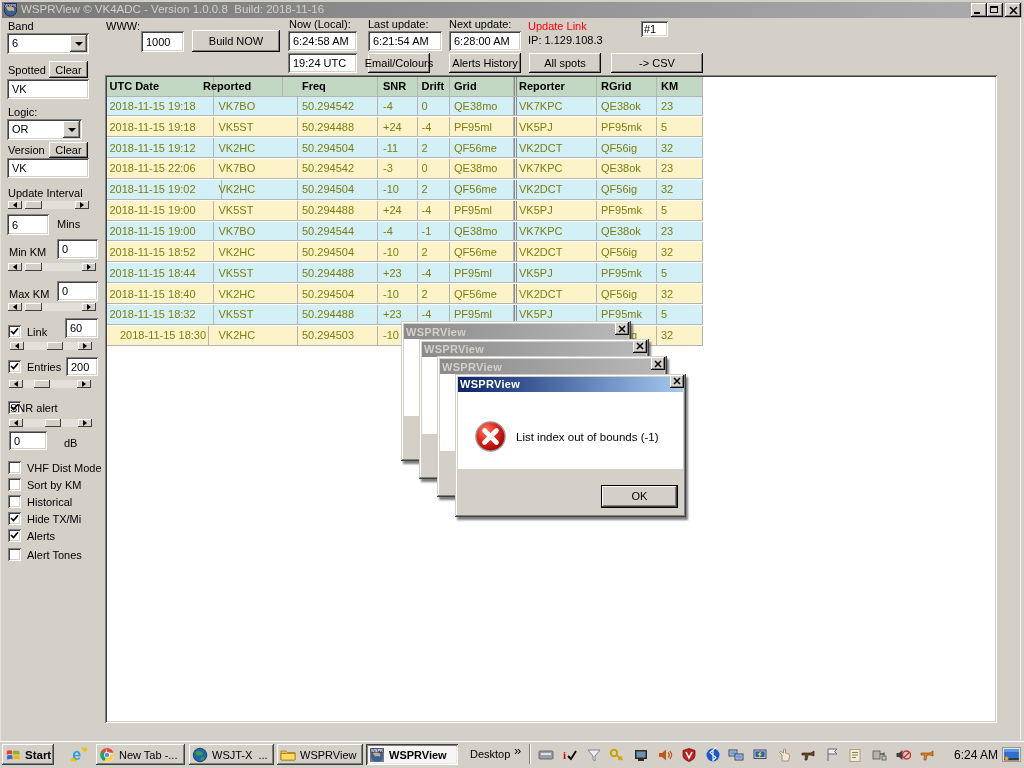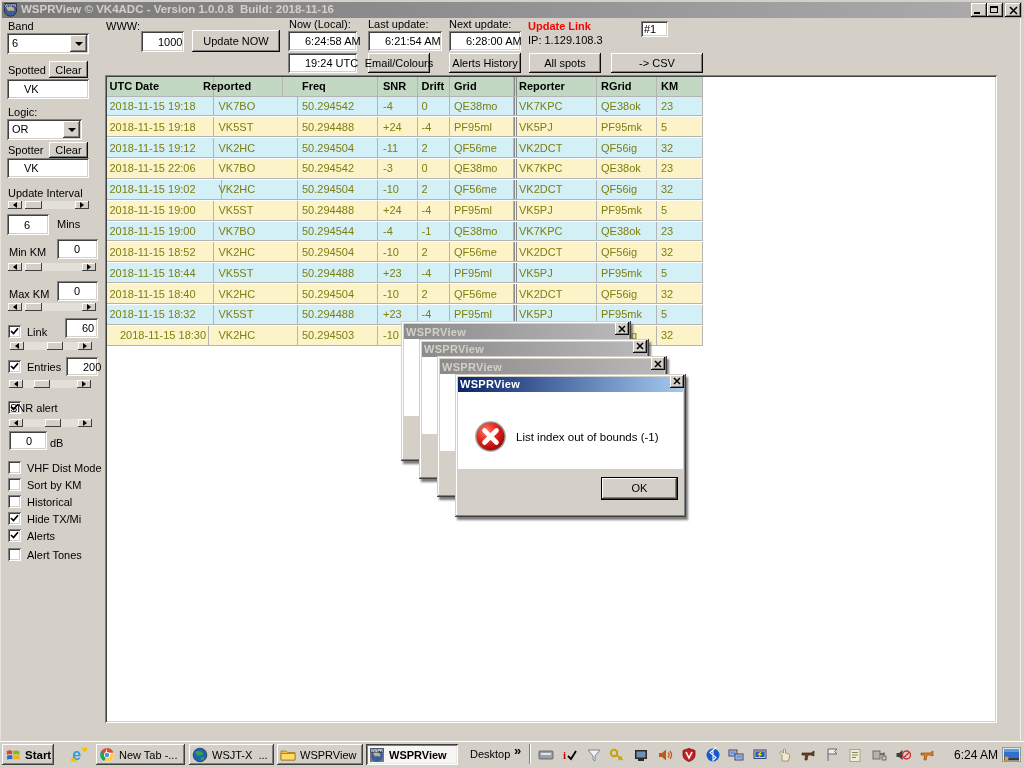--- a/index.html
+++ b/index.html
@@ -1,21 +1,21 @@
 <!DOCTYPE html>
 <html><head><meta charset="utf-8"><style>
 *{margin:0;padding:0;box-sizing:border-box}
 html,body{width:1024px;height:768px;overflow:hidden}
 body{font-family:"Liberation Sans",sans-serif;background:#d4d0c8;position:relative}
 .ab{position:absolute}
 .lbl{position:absolute;font-size:11px;line-height:11px;color:#000;white-space:nowrap}
-.b{font-weight:bold}
+.b{font-weight:normal}
 .ed{position:absolute;background:#fff;font-size:11px;color:#000;white-space:nowrap;
  box-shadow:inset 1px 1px 0 #808080,inset -1px -1px 0 #fff,inset 2px 2px 0 #404040,inset -2px -2px 0 #d4d0c8;
- padding-left:17px;display:flex;align-items:center}
+ padding-left:5px;display:flex;align-items:center}
 .btn{position:absolute;background:#d4d0c8;font-size:11px;color:#000;white-space:nowrap;
  box-shadow:inset -1px -1px 0 #0a0a0a,inset 1px 1px 0 #fff,inset -2px -2px 0 #808080,inset 2px 2px 0 #d4d0c8;
  display:flex;align-items:center;justify-content:center}
 .cb{position:absolute;width:13px;height:13px;background:#fff;
  box-shadow:inset 1px 1px 0 #808080,inset -1px -1px 0 #fff,inset 2px 2px 0 #404040,inset -2px -2px 0 #d4d0c8}
 .sb{position:absolute;height:8px;background:#e3e0da}
 .sba{position:absolute;top:0;width:14px;height:8px;background:#d4d0c8;
  box-shadow:inset -1px -1px 0 #404040,inset 1px 1px 0 #fff;display:flex;align-items:center;justify-content:center}
 .sbt{position:absolute;top:0;height:8px;background:#d4d0c8;
  box-shadow:inset -1px -1px 0 #404040,inset 1px 1px 0 #fff}
@@ -78,21 +78,21 @@
 <div class="lbl" style="left:8px;top:65px">Spotted</div>
 <div class="btn" style="left:49px;top:61px;width:39px;height:17px">Clear</div>
 <div class="ed" style="left:7px;top:79px;width:82px;height:20px">VK</div>
 <div class="lbl" style="left:8px;top:107px">Logic:</div>
 <div class="combo" style="left:7px;top:119px;width:75px;height:21px">
     <span class="v">OR</span>
     <span class="dd">
       <span class="tri-d"></span>
     </span>
   </div>
-<div class="lbl" style="left:8px;top:145px">Spotter</div>
+<div class="lbl" style="left:8px;top:145px">Version</div>
 <div class="btn" style="left:49px;top:142px;width:39px;height:16px">Clear</div>
 <div class="ed" style="left:7px;top:158px;width:82px;height:20px">VK</div>
 <div class="lbl" style="left:8px;top:188px">Update Interval</div>
 <div class="sb" style="left:8px;top:201px;width:81px">
     <div class="sba" style="left:0">
       <span class="tri-l"></span>
     </div>
     <div class="sba" style="left:67px">
       <span class="tri-r"></span>
     </div>
@@ -163,21 +163,21 @@
 <div class="sb" style="left:9px;top:419px;width:83px">
     <div class="sba" style="left:0">
       <span class="tri-l"></span>
     </div>
     <div class="sba" style="left:69px">
       <span class="tri-r"></span>
     </div>
     <div class="sbt" style="left:36px;width:16px"></div>
   </div>
 <div class="ed" style="left:9px;top:431px;width:38px;height:19px">0</div>
-<div class="lbl" style="left:50px;top:438px">dB</div>
+<div class="lbl" style="left:64px;top:438px">dB</div>
 <div class="cb" style="left:8px;top:461px"></div>
 <div class="lbl" style="left:27px;top:463px">VHF Dist Mode</div>
 <div class="cb" style="left:8px;top:478px"></div>
 <div class="lbl" style="left:27px;top:480px">Sort by KM</div>
 <div class="cb" style="left:8px;top:495px"></div>
 <div class="lbl" style="left:27px;top:497px">Historical</div>
 <div class="cb" style="left:8px;top:512px">
     <svg width="13" height="13" style="position:absolute;left:0;top:0">
       <path d="M3 6 L5.5 8.5 L10 3.2" stroke="#000" stroke-width="1.7" fill="none"></path>
     </svg>
@@ -186,21 +186,21 @@
 <div class="cb" style="left:8px;top:529px">
     <svg width="13" height="13" style="position:absolute;left:0;top:0">
       <path d="M3 6 L5.5 8.5 L10 3.2" stroke="#000" stroke-width="1.7" fill="none"></path>
     </svg>
   </div>
 <div class="lbl" style="left:27px;top:531px">Alerts</div>
 <div class="cb" style="left:8px;top:548px"></div>
 <div class="lbl" style="left:27px;top:550px">Alert Tones</div>
 <div class="lbl" style="left:106px;top:21px">WWW:</div>
 <div class="ed" style="left:141px;top:31px;width:43px;height:21px">1000</div>
-<div class="btn" style="left:192px;top:30px;width:88px;height:22px">Update NOW</div>
+<div class="btn" style="left:192px;top:30px;width:88px;height:22px">Build NOW</div>
 <div class="lbl" style="left:289px;top:19px">Now (Local):</div>
 <div class="ed" style="left:288px;top:31px;width:69px;height:20px">6:24:58 AM</div>
 <div class="ed" style="left:288px;top:53px;width:69px;height:20px">19:24 UTC</div>
 <div class="lbl" style="left:368px;top:19px">Last update:</div>
 <div class="ed" style="left:368px;top:31px;width:74px;height:20px">6:21:54 AM</div>
 <div class="btn" style="left:368px;top:53px;width:62px;height:20px">Email/Colours</div>
 <div class="lbl" style="left:449px;top:19px">Next update:</div>
 <div class="ed" style="left:449px;top:31px;width:72px;height:20px">6:28:00 AM</div>
 <div class="btn" style="left:449px;top:53px;width:72px;height:20px">Alerts History</div>
 <div class="lbl b" style="left:528px;top:21px;color:#f00">Update Link</div>
@@ -414,21 +414,21 @@
 <stop offset="0" stop-color="#ff7a6e"></stop>
           <stop offset="0.45" stop-color="#e62e1e"></stop>
           <stop offset="1" stop-color="#a00000"></stop>
 </radialGradient>
       </defs>
 <circle cx="15.5" cy="15.5" r="14.6" fill="url(#rg)" stroke="#9a9a9a" stroke-width="1.4"></circle>
 <path d="M9.5 9.5 L21.5 21.5 M21.5 9.5 L9.5 21.5" stroke="#fff" stroke-width="4.6" stroke-linecap="round"></path>
 </svg>
     <div class="lbl" style="left:61px;top:431px;position:absolute;font-size:11px"></div>
     <div class="ab" style="left:61px;top:57px;font-size:11.5px;font-family:'Liberation Sans',sans-serif">List index out of bounds (-1)</div>
-    <div class="btn" style="left:147px;top:104px;width:75px;height:21px;box-shadow:0 0 0 1px #000,inset -1px -1px 0 #404040,inset 1px 1px 0 #fff,inset -2px -2px 0 #808080,inset 2px 2px 0 #d4d0c8">OK</div>
+    <div class="btn" style="left:147px;top:112px;width:75px;height:21px;box-shadow:0 0 0 1px #000,inset -1px -1px 0 #404040,inset 1px 1px 0 #fff,inset -2px -2px 0 #808080,inset 2px 2px 0 #d4d0c8">OK</div>
   </div>
 <div class="ab" style="left:0;top:0;width:1px;height:741px;background:#e6e3dd"></div>
 <div class="ab" style="left:1020px;top:18px;width:1px;height:722px;background:#f4f2ee"></div>
 <div class="ab" style="left:0;top:741px;width:1024px;height:27px;background:#d4d0c8;border-top:1px solid #fff"></div>
 <div class="tbtn" style="left:2px;width:52px;font-weight:bold;font-size:11.5px"><svg class="ticon" viewBox="0 0 16 16">
 <g transform="rotate(-3 8 8)">
 <path d="M2 3.8 Q4.2 2.6 7.3 3.6 L7.3 7.4 Q4.2 6.4 2 7.6 Z" fill="#e4412f"></path>
 <path d="M8.3 3.9 Q11.2 3 14.5 4.3 L14.5 8 Q11.2 6.8 8.3 7.7 Z" fill="#83b81a"></path>
 <path d="M2 8.6 Q4.2 7.4 7.3 8.4 L7.3 12.2 Q4.2 11.2 2 12.4 Z" fill="#2b68d8"></path>
 <path d="M8.3 8.7 Q11.2 7.8 14.5 9.1 L14.5 12.8 Q11.2 11.6 8.3 12.5 Z" fill="#f4b400"></path>

